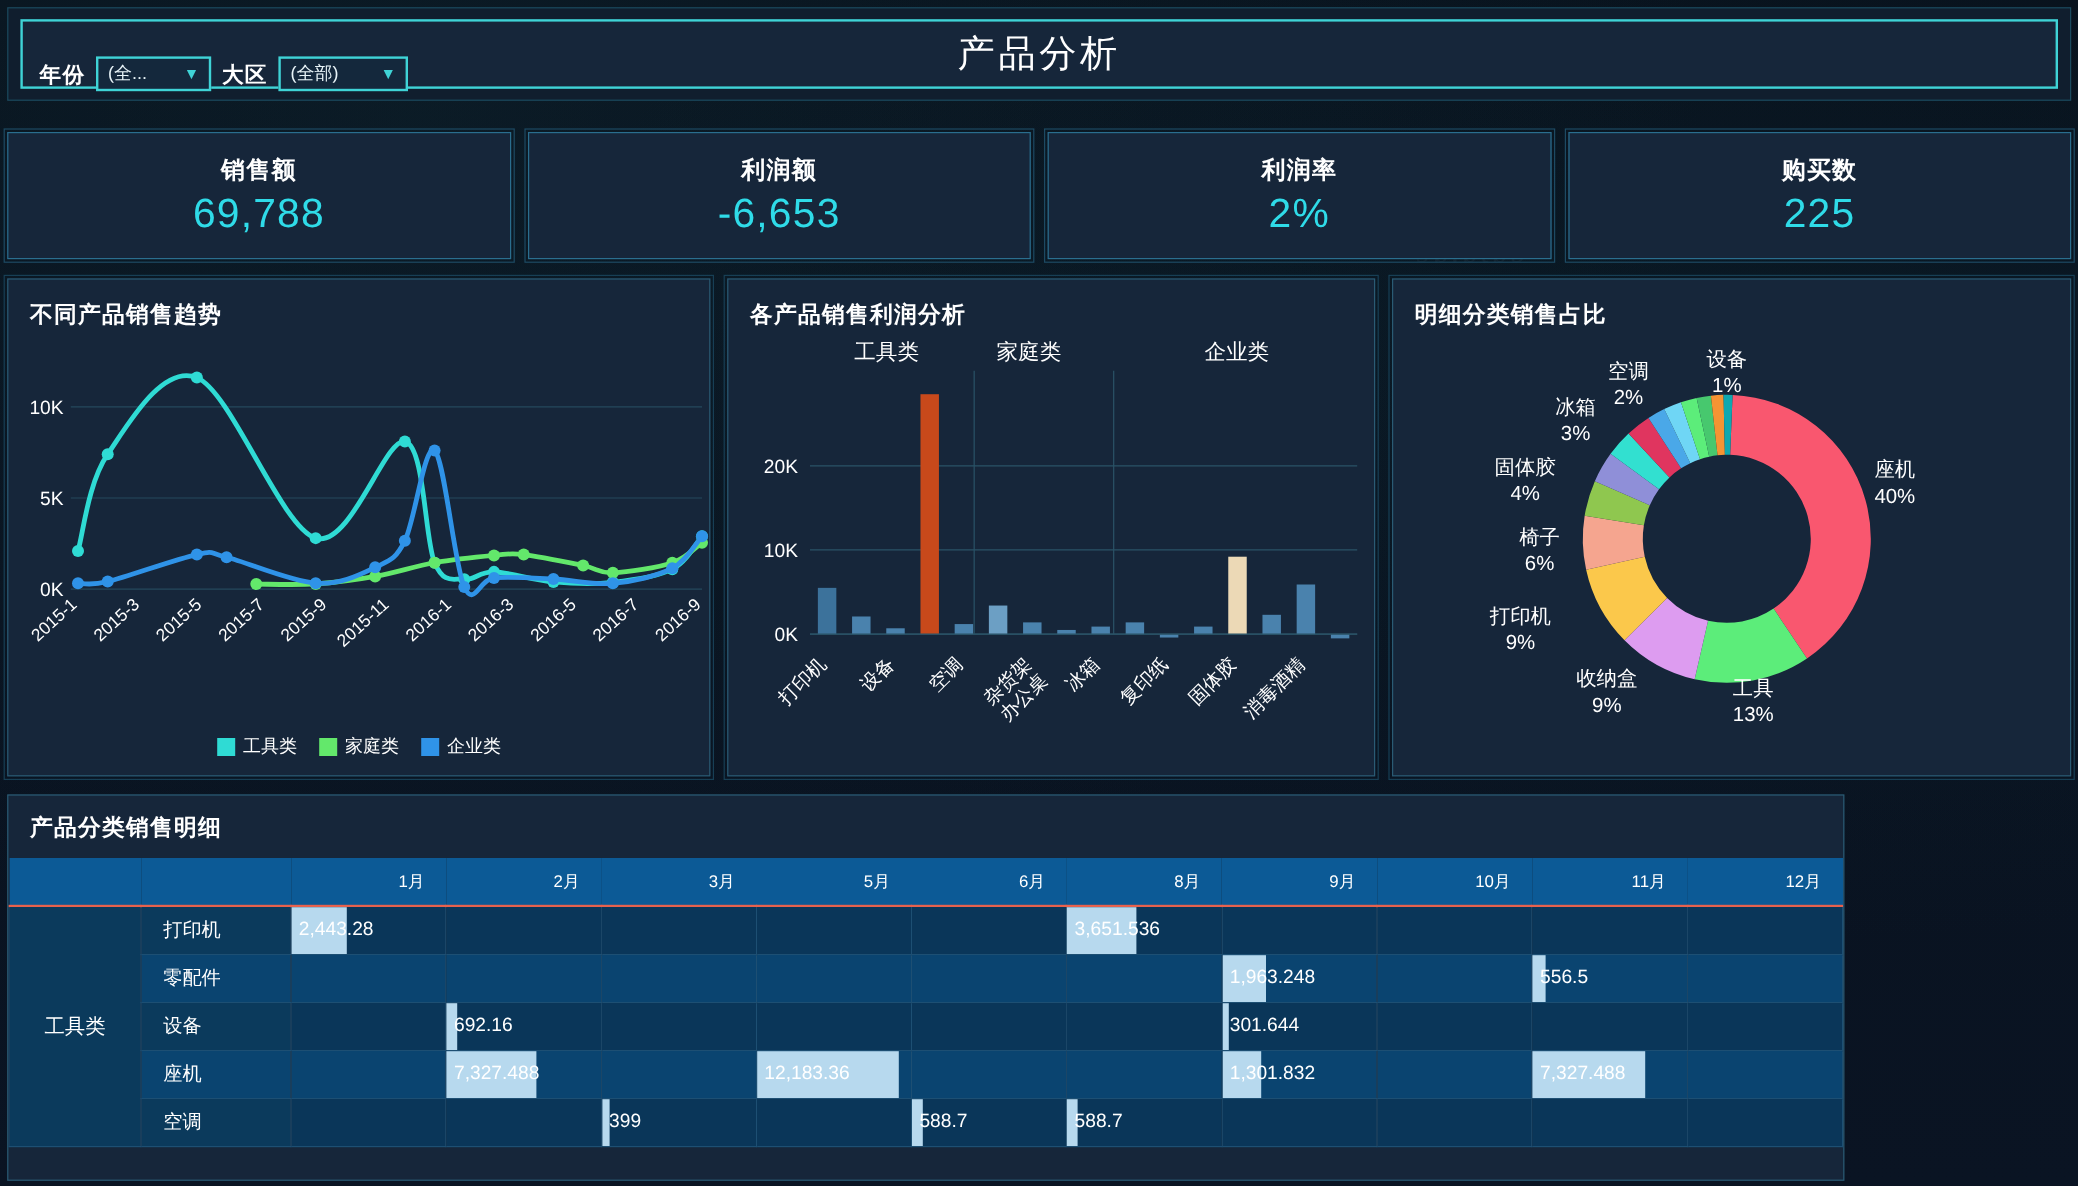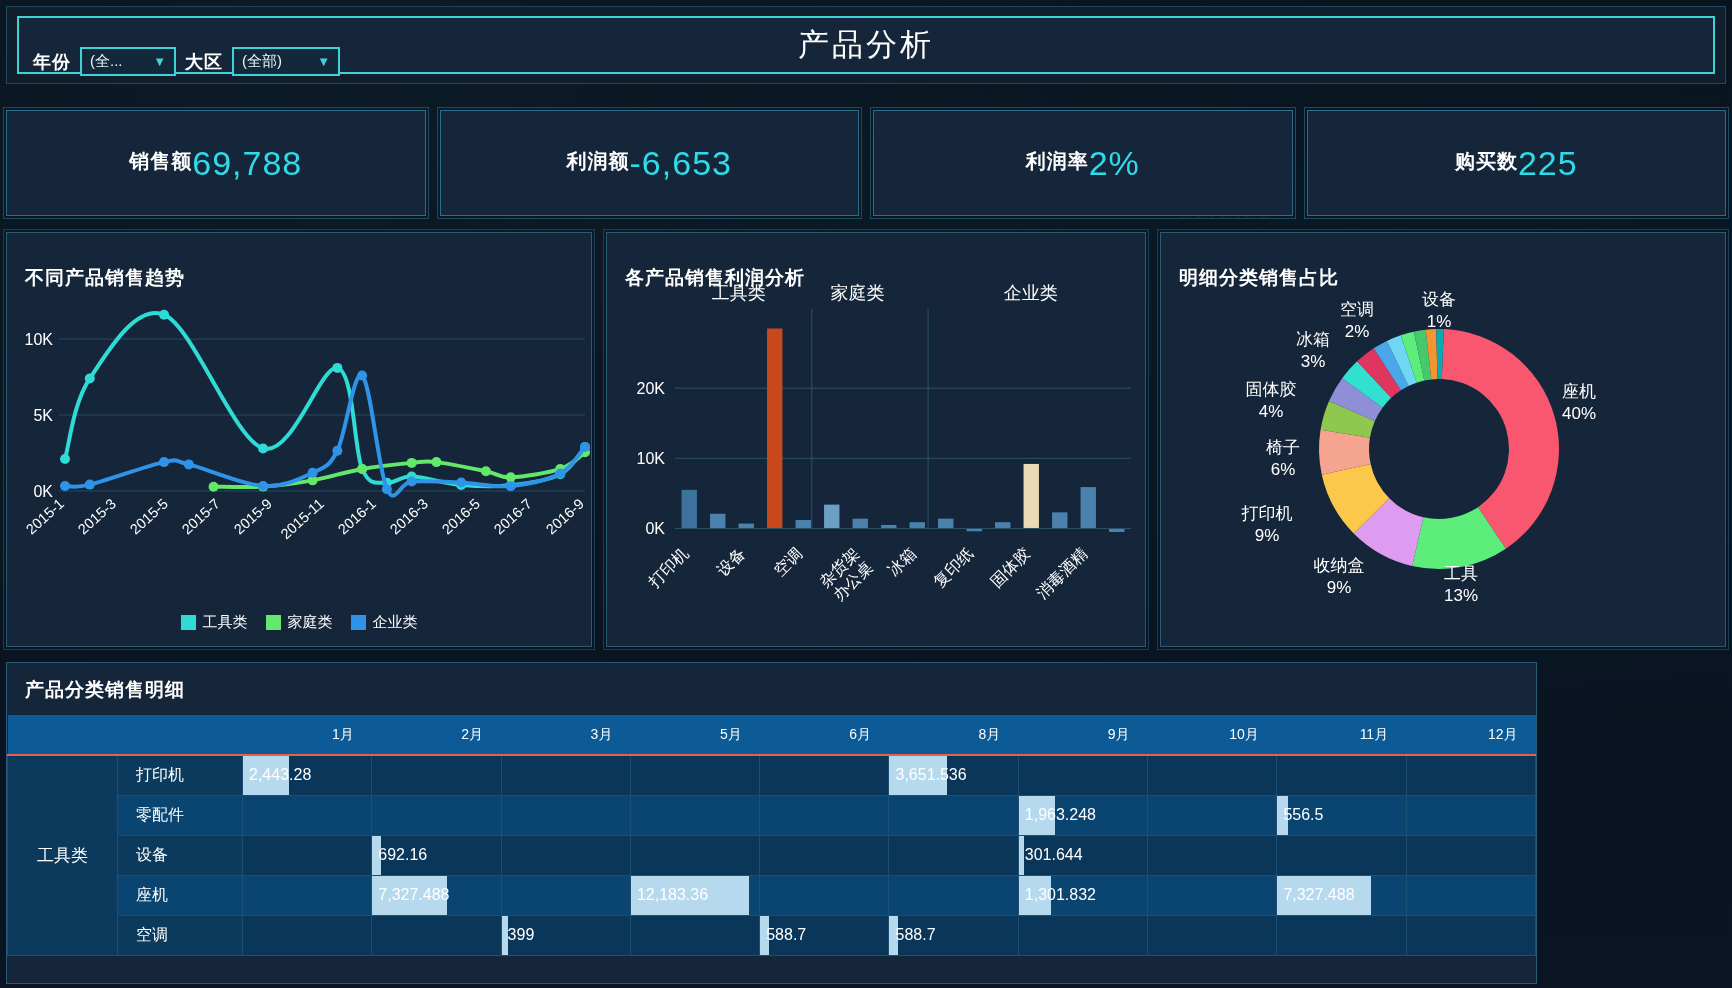--- a/index.html
+++ b/index.html
@@ -42,35 +42,35 @@
     border:2px solid #3fd3d6; background:#14283c; height:29px; padding:0 8px;
     color:#e8f4f8; font-size:15px; min-width:96px;
   }
   .fsel.wide { min-width:108px; }
   .fsel .chev { color:#3fd3d6; font-size:13px; margin-left:14px; }
 
   
   .kpis { position:absolute; left:6px; top:110px; width:1720px; height:106px; display:flex; gap:14px;}
   .kpi {
     flex:1; border:1px solid #2a6e8e; background:#16263a;
-    display:flex; flex-direction:row; align-items:center; justify-content:center;
+    display:flex; flex-direction:column; align-items:center; justify-content:center;
     position:relative;
   }
   .kpi::after{ content:""; position:absolute; inset:-4px; border:1px solid #1d4a63; pointer-events:none;}
   .kpi-label { color:#ffffff; font-size:20px; font-weight:bold; letter-spacing:1px; margin-bottom:4px;}
   .kpi-value { color:#2fdbe8; font-size:34px; font-weight:400; letter-spacing:1px;}
 
   
   .mid { position:absolute; left:6px; top:232px; width:1720px; height:415px; display:flex; gap:14px;}
   .panel { background:#16263a; border:1px solid #2a5b74; position:relative; }
   .panel::after{content:""; position:absolute; inset:-4px; border:1px solid #173f55; pointer-events:none;}
   .p1 { width:586px; }
   .p2 { width:540px; }
   .p3 { width:566px; }
-  .panel-title { color:#ffffff; font-size:19px; font-weight:bold; letter-spacing:1px; padding:32px 0 0 18px;}
+  .panel-title { color:#ffffff; font-size:19px; font-weight:bold; letter-spacing:1px; padding:16px 0 0 18px;}
 
   
   .linewrap{ position:absolute; left:0; top:40px; width:100%; height:330px;}
   .legend { position:absolute; bottom:14px; width:100%; display:flex; justify-content:center; gap:18px;}
   .lg { display:flex; align-items:center; gap:7px; color:#fff; font-size:15px;}
   .lg .sw { width:15px; height:15px; display:inline-block;}
 
   
   .barsvgwrap{ position:absolute; left:0; top:34px; width:100%; height:380px;}
 

